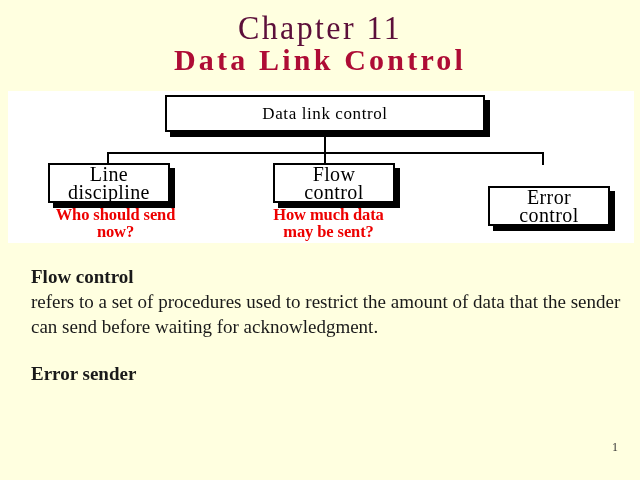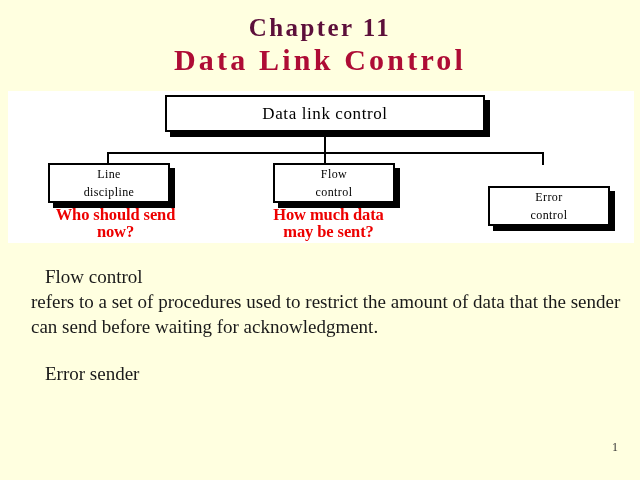--- a/index.html
+++ b/index.html
@@ -18,22 +18,22 @@
   
   #title-block {
     position: absolute;
     left: 0;
     top: 14px;
     width: 640px;
     text-align: center;
   }
   #chapter-label {
     font-family: "Liberation Serif", serif;
-    font-size: 25px;
-    font-weight: bold;
+    font-size: 32px;
+    font-weight: normal;
     color: #5C0F3A;
     letter-spacing: 2.4px;
     line-height: 28px;
     display: block;
     transform: scaleY(1.02);
   }
   #title-main {
     font-family: "Liberation Serif", serif;
     font-size: 30px;
     font-weight: bold;
@@ -72,21 +72,21 @@
     left: 157px;
     top: 4px;
     width: 320px;
     height: 37px;
     font-size: 17px;
     letter-spacing: 0.6px;
   }
   .node-child {
     width: 122px;
     height: 40px;
-    font-size: 12px;
+    font-size: 20px;
     line-height: 18px;
     letter-spacing: 0.4px;
   }
   #node-line-discipline { left: 40px;  top: 72px; }
   #node-flow-control    { left: 265px; top: 72px; justify-content: center; }
   #node-error-control   { left: 480px; top: 87px; margin-top: 8px; }
 
   
   .conn {
     position: absolute;
@@ -119,23 +119,22 @@
     position: absolute;
     left: 31px;
     top: 264px;
     width: 590px;
     font-family: "Liberation Serif", serif;
     font-size: 19px;
     line-height: 25px;
     color: #1A1A1A;
   }
   .para-heading {
-    font-weight: normal;
-    display: block;
-    margin-left: 14px;
+    font-weight: bold;
+    display: block;
   }
   .para-body {
     display: block;
   }
   .para-block { margin-bottom: 22px; }
 
   
   #page-number {
     position: absolute;
     left: 612px;

